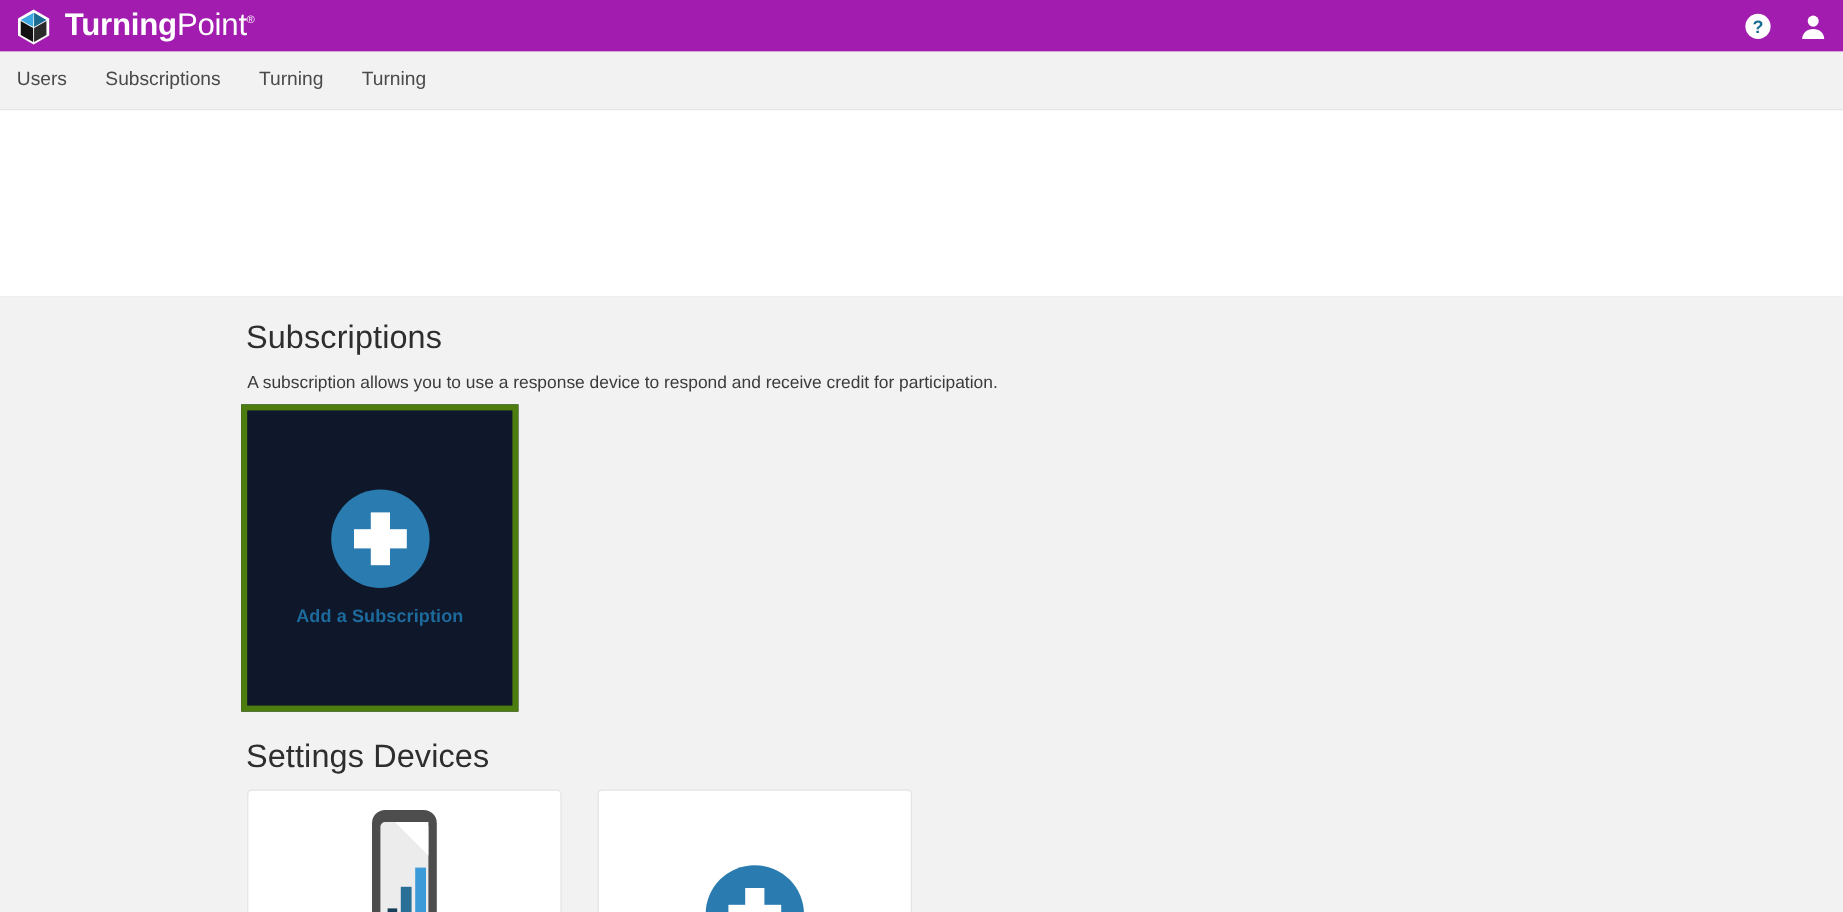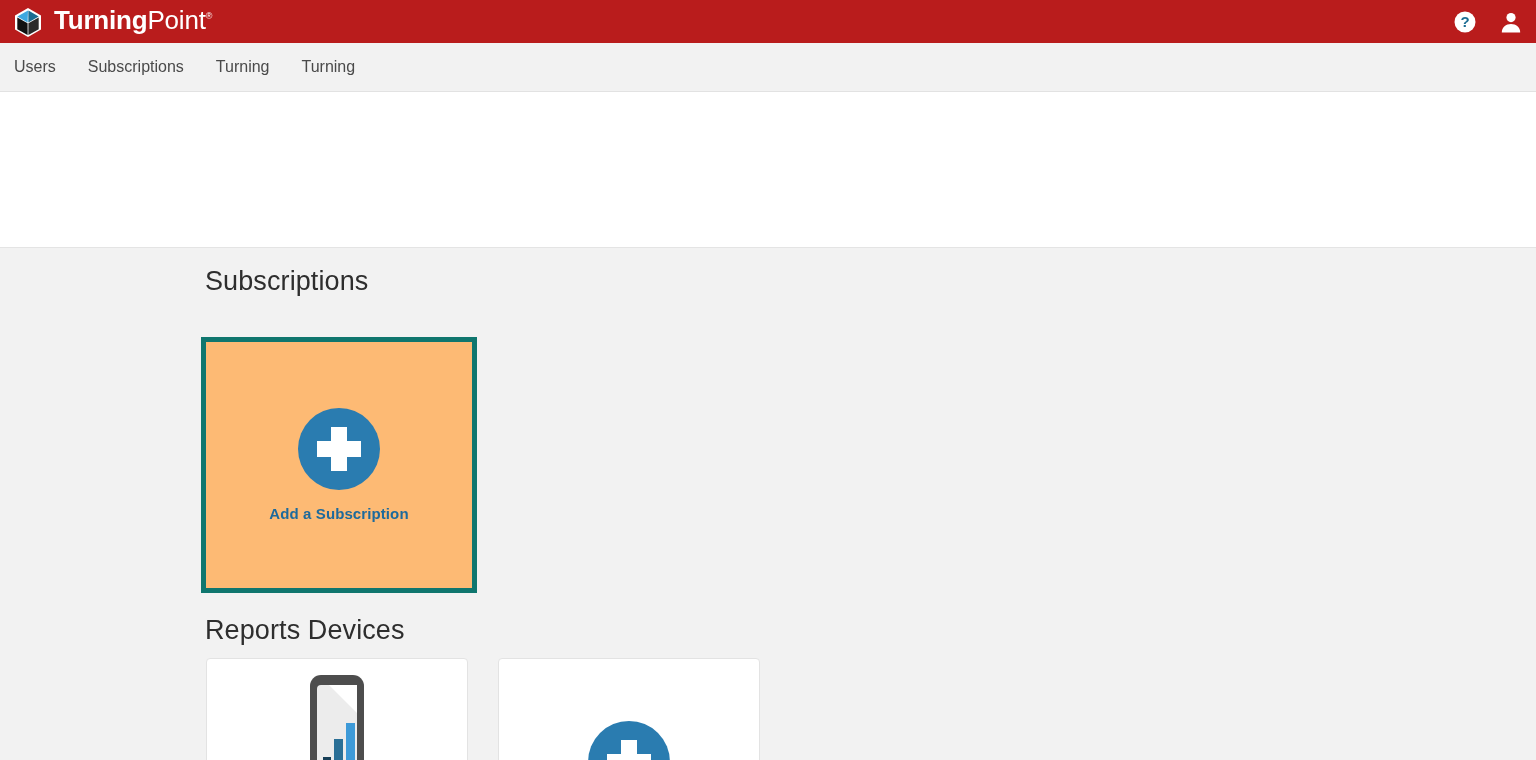--- a/index.html
+++ b/index.html
@@ -14,21 +14,21 @@
     font-family: "Liberation Sans", sans-serif;
     -webkit-font-smoothing: antialiased;
   }
 
   
   .topbar {
     position: absolute;
     top: 0; left: 0;
     width: 1536px;
     height: 43px;
-    background: #b91c1c;
+    background: #a21caf;
     display: flex;
     align-items: center;
   }
   .brand {
     display: flex;
     align-items: center;
     margin-left: 11px;
     height: 43px;
   }
   .brand-logo {
@@ -130,25 +130,25 @@
     font-size: 14.5px;
     color: #3b3b3b;
     margin: 0;
   }
 
   
   .highlight-box {
     position: absolute;
     left: 201px;
     top: 89px;
-    width: 276px;
+    width: 231px;
     height: 256px;
-    border: 5px solid #0f766e;
-    box-sizing: border-box;
-    background: #fdba74;
+    border: 5px solid #4d7c0f;
+    box-sizing: border-box;
+    background: #0f172a;
   }
   .card-inner {
     position: absolute;
     inset: 0;
     display: flex;
     flex-direction: column;
     align-items: center;
     justify-content: center;
     cursor: pointer;
   }
@@ -253,29 +253,30 @@
   <div class="nav-item">Turning</div>
   <div class="nav-item">Turning</div>
 </div>
 
 <div class="white-region"></div>
 
 <div class="content">
 
   <h1 class="section-title" id="subs-title">Subscriptions</h1>
 
+  <p class="section-sub">A subscription allows you to use a response device to respond and receive credit for participation.</p>
 
   <div class="highlight-box">
     <div class="card-inner">
       <div class="plus-circle"></div>
       <div class="card-label">Add a Subscription</div>
     </div>
   </div>
 
-  <h2 class="section-title" id="devices-title">Reports Devices</h2>
+  <h2 class="section-title" id="devices-title">Settings Devices</h2>
 
   <div class="device-card" id="device-card-mobile">
     <div class="device-icon-wrap">
       <svg width="68" height="116" viewBox="0 0 68 116">
         <rect x="7" y="2" width="54" height="112" rx="11" ry="11" fill="#4d4d4d"></rect>
         <rect x="14" y="12" width="40" height="96" rx="4" ry="4" fill="#ececec"></rect>
         <polygon points="54,12 54,40 26,12" fill="#ffffff"></polygon>
         <rect x="20" y="84" width="8" height="22" fill="#173f57"></rect>
         <rect x="31" y="66" width="9" height="40" fill="#2a6f96"></rect>
         <rect x="43" y="50" width="9" height="56" fill="#3d9ad8"></rect>

